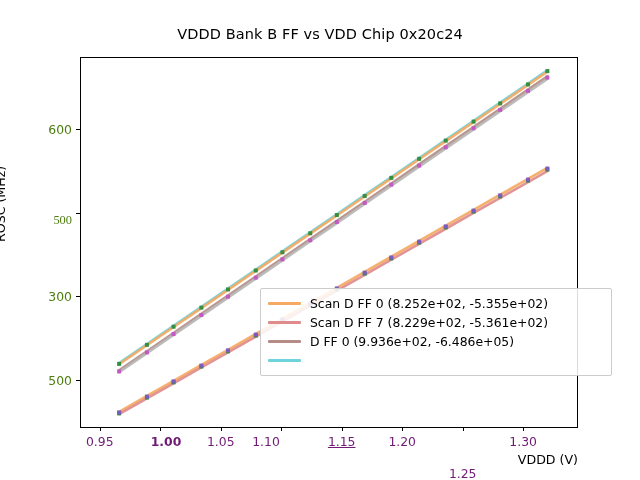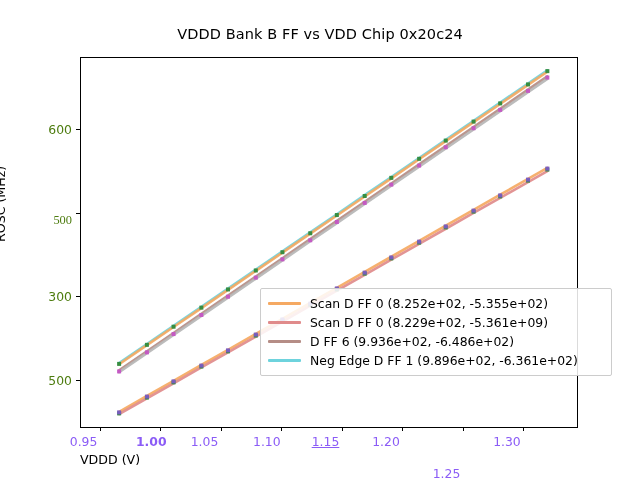--- a/index.html
+++ b/index.html
@@ -58,22 +58,23 @@
     position: absolute;
     width: 4px;
     height: 1.1px;
     background: #000000;
   }
   .xtick-label {
     position: absolute;
     top: 434px;
     width: 60px;
     margin-left: -30px;
+    text-align: center;
     font-size: 12.4px;
-    color: #8b5cf6;
+    color: #701a75;
   }
   .xtick-mark {
     position: absolute;
     top: 427px;
     width: 1.1px;
     height: 4px;
     background: #000000;
   }
   #ylabel {
     position: absolute;
@@ -83,21 +84,21 @@
     color: #000000;
     transform: rotate(-90deg);
     transform-origin: left top;
     white-space: nowrap;
   }
   #xlabel {
     position: absolute;
     left: 80px;
     top: 452px;
     width: 498px;
-    text-align: left;
+    text-align: right;
     font-size: 12.6px;
     color: #000000;
   }
   #legend {
     position: absolute;
     left: 220px;
     top: 288px;
     width: 352px;
     border: 1px solid #cccccc;
     border-radius: 2px;
@@ -143,21 +144,21 @@
   <div id="ytick-marks">
       <div class="ytick-mark" style="top: 379.778px; left: 76px;"></div>
       <div class="ytick-mark" style="top: 296.199px; left: 76px;"></div>
       <div class="ytick-mark" style="top: 212.621px; left: 76px;"></div>
       <div class="ytick-mark" style="top: 129.042px; left: 76px;"></div>
     </div>
   <div id="xtick-labels">
       <div class="xtick-label" style="left: 99.7512px;">0.95</div>
       <div class="xtick-label" style="left: 166px; font-weight: bold;">1.00</div>
       <div class="xtick-label" style="left: 220.727px;">1.05</div>
-      <div class="xtick-label" style="left: 283px;">1.10</div>
+      <div class="xtick-label" style="left: 266px;">1.10</div>
       <div class="xtick-label" style="left: 341.702px; text-decoration: underline;">1.15</div>
       <div class="xtick-label" style="left: 402.19px;">1.20</div>
       <div class="xtick-label" style="left: 462.678px; margin-top: 32px;">1.25</div>
       <div class="xtick-label" style="left: 523.166px;">1.30</div>
     </div>
   <div id="xtick-marks">
       <div class="xtick-mark" style="left: 99.7512px;"></div>
       <div class="xtick-mark" style="left: 160.239px;"></div>
       <div class="xtick-mark" style="left: 220.727px;"></div>
       <div class="xtick-mark" style="left: 281.215px;"></div>
@@ -246,25 +247,24 @@
       </svg>
   </div>
 
   <div id="legend">
       <div class="legend-row">
         <span class="legend-swatch" style="background: rgb(245, 169, 98);"></span>
         <span class="legend-text">Scan D FF 0 (8.252e+02, -5.355e+02)</span>
       </div>
       <div class="legend-row">
         <span class="legend-swatch" style="background: rgb(224, 139, 139);"></span>
-        <span class="legend-text">Scan D FF 0 (8.229e+02, -5.361e+09)</span>
+        <span class="legend-text">Scan D FF 7 (8.229e+02, -5.361e+02)</span>
       </div>
       <div class="legend-row">
         <span class="legend-swatch" style="background: rgb(181, 141, 134);"></span>
-        <span class="legend-text">D FF 6 (9.936e+02, -6.486e+02)</span>
+        <span class="legend-text">D FF 0 (9.936e+02, -6.486e+05)</span>
       </div>
       <div class="legend-row">
         <span class="legend-swatch" style="background: rgb(110, 211, 221);"></span>
-        <span class="legend-text">Neg Edge D FF 1 (9.896e+02, -6.361e+02)</span>
       </div>
     </div>
 
 </div>
 
 </body></html>

